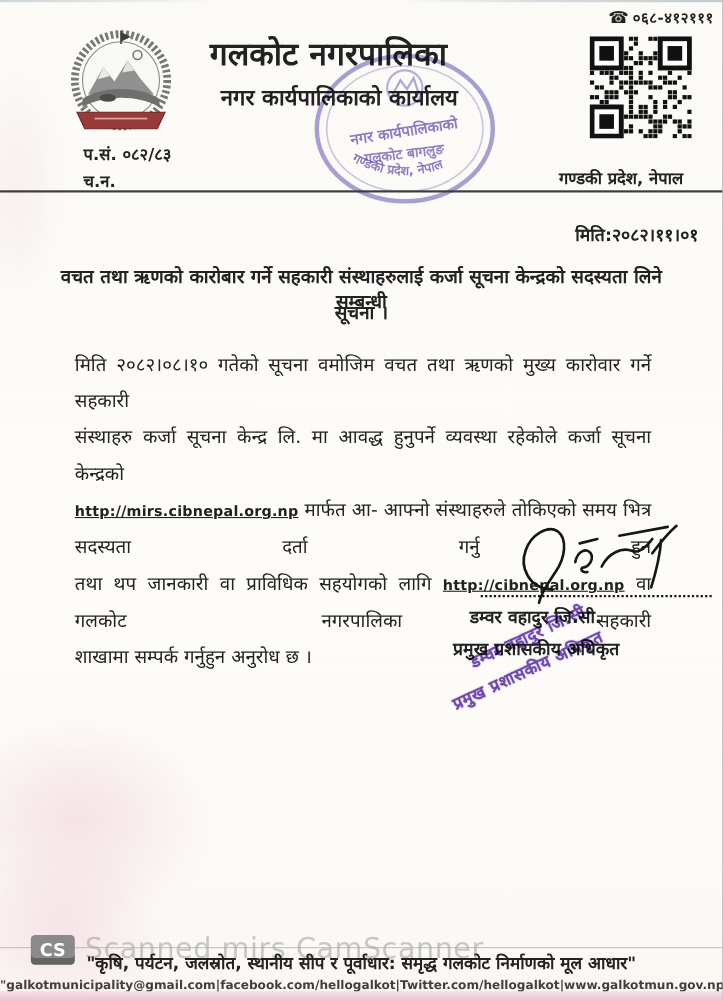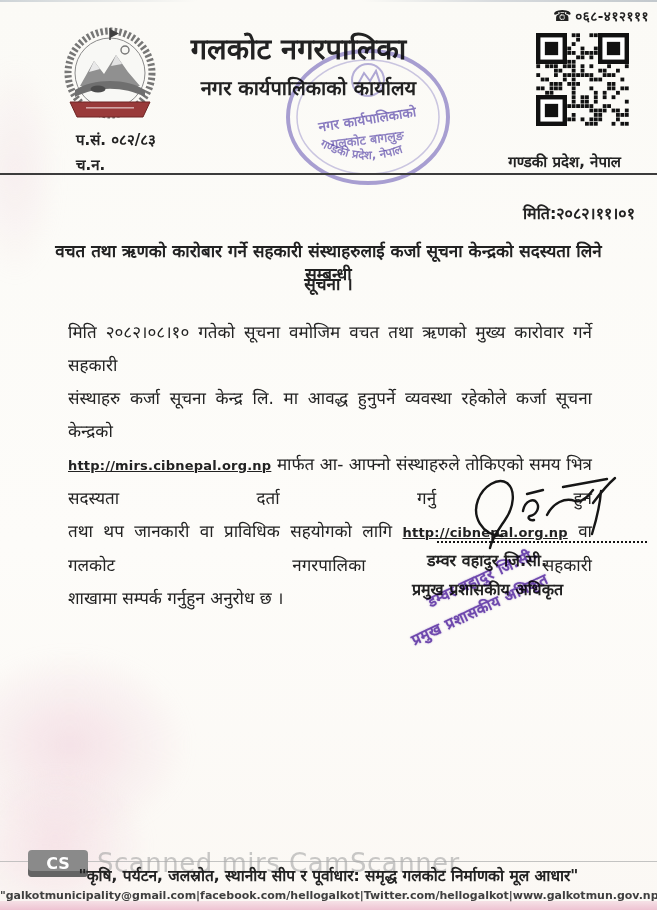--- a/index.html
+++ b/index.html
@@ -42,21 +42,21 @@
   
   .sig-squiggle{left:466px;top:474px;width:178px;height:78px;}
   .sig-dots{left:437px;top:527px;width:210px;height:14px;border-bottom:2.5px dotted #151515;}
   .sig-name{left:372px;top:549px;width:230px;text-align:center;font-size:16px;font-weight:600;}
   .sig-title{left:365px;top:578px;width:245px;text-align:center;font-size:16px;font-weight:600;}
   .sig-stamp-line{color:#5b2fa8;font-weight:700;font-size:15px;letter-spacing:.5px;opacity:.88;text-shadow:0 0 1.5px rgba(91,47,168,.65);transform-origin:left center;white-space:nowrap;mix-blend-mode:multiply;}
   .sig-stamp1{left:428px;top:592px;transform:rotate(-25deg);}
   .sig-stamp2{left:412px;top:630px;transform:rotate(-25deg);}
   
   .watermark{left:28px;top:848px;display:flex;align-items:center;gap:9px;z-index:1;}
-  .cs-badge{width:60px;height:27px;background:#8a8a8a;border-radius:4px;color:#fff;font-weight:700;font-size:16px;display:flex;align-items:center;justify-content:center;box-shadow:inset 0 -6px 0 rgba(90,90,90,.8);}
+  .cs-badge{width:40px;height:27px;background:#8a8a8a;border-radius:4px;color:#fff;font-weight:700;font-size:16px;display:flex;align-items:center;justify-content:center;box-shadow:inset 0 -6px 0 rgba(90,90,90,.8);}
   .wm-text{font-size:26px;color:rgba(165,165,165,.6);letter-spacing:.5px;font-weight:400;}
   .footer-rule{top:861px;left:0;width:657px;height:1px;background:#b5b5b5;opacity:.8;}
   .motto{top:864px;left:0;right:0;text-align:center;font-size:15.5px;font-weight:700;z-index:2;}
   .contact{top:889px;left:0;right:0;text-align:center;font-size:11px;font-weight:700;color:#3f3f3f;filter:blur(.4px);z-index:0;}
   svg text{font-family:"DejaVu Sans","Liberation Sans",sans-serif;}
 </style>
 </head>
 <body>
 
 <div class="page">

